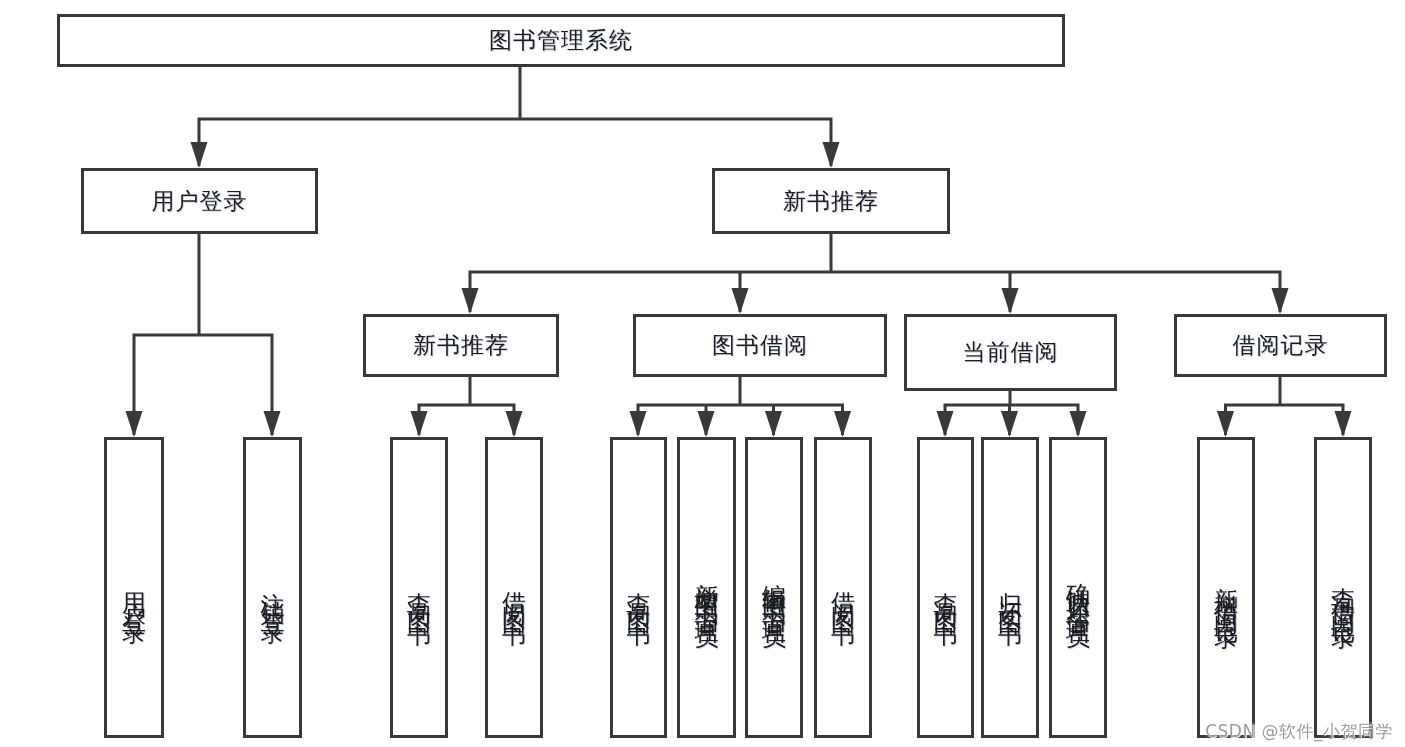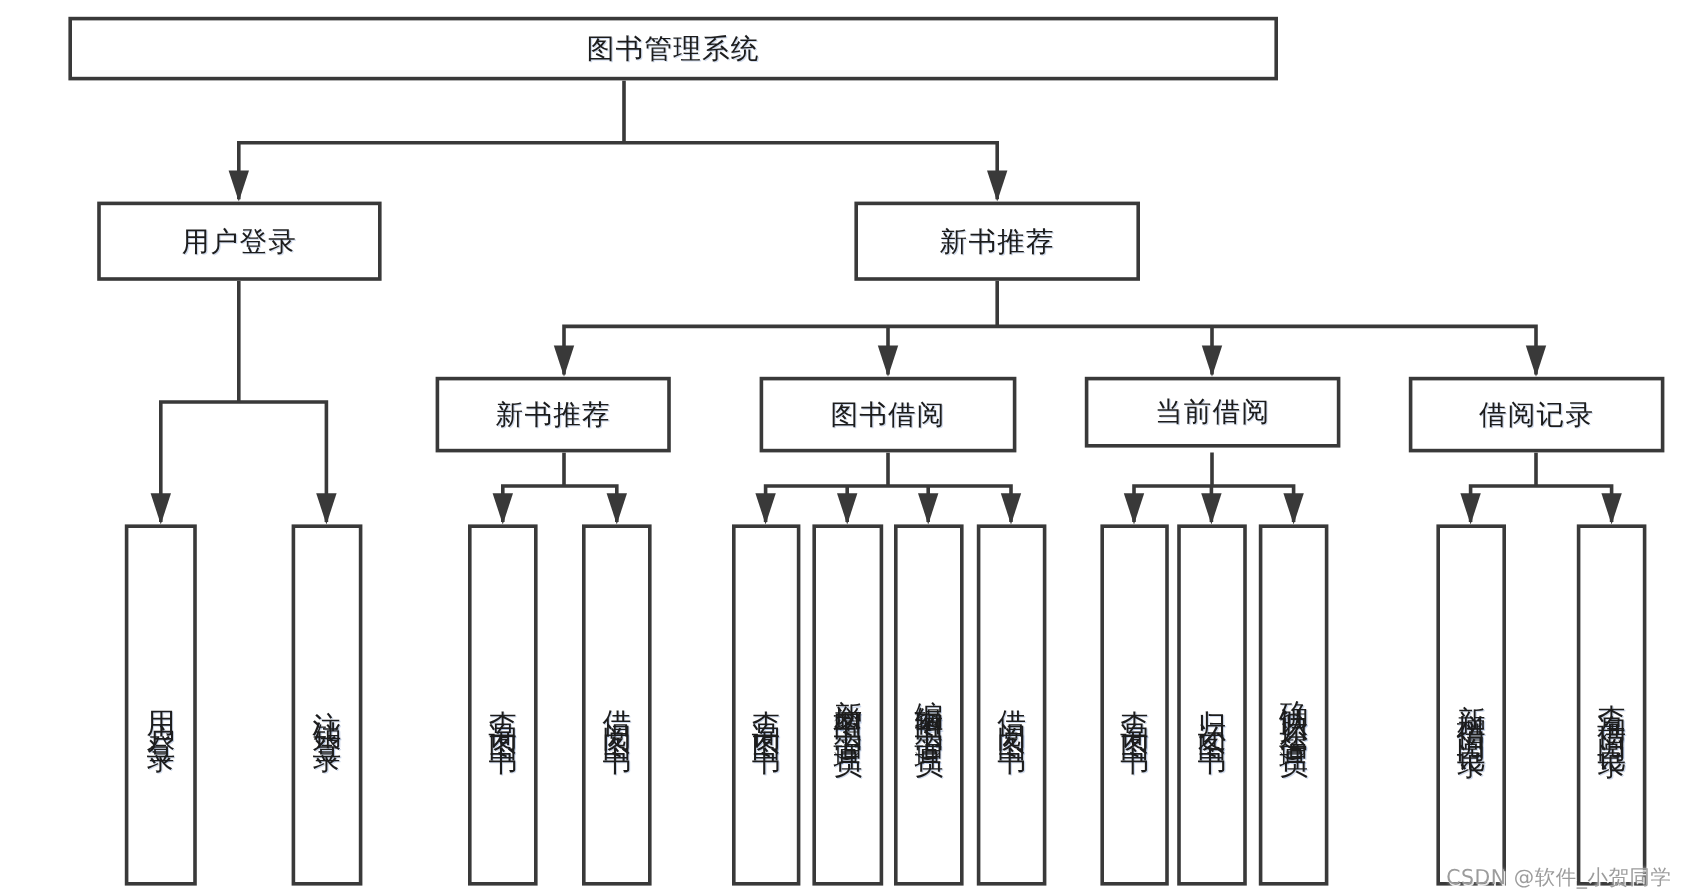--- a/index.html
+++ b/index.html
@@ -107,24 +107,24 @@
   <div class="box" style="left:81px; top:168px; width:237px; height:66px;">
     <span>用户登录</span>
   </div>
   <div class="box" style="left:712px; top:168px; width:238px; height:66px;">
     <span>新书推荐</span>
   </div>
 
   <div class="box" style="left:363px; top:314px; width:196px; height:63px;">
     <span>新书推荐</span>
   </div>
-  <div class="box" style="left:633px; top:314px; width:214px; height:63px;">
+  <div class="box" style="left:633px; top:314px; width:254px; height:63px;">
     <span>图书借阅</span>
   </div>
-  <div class="box" style="left:904px; top:314px; width:213px; height:59px;">
+  <div class="box" style="left:904px; top:314px; width:213px; height:77px;">
     <span>当前借阅</span>
   </div>
   <div class="box" style="left:1174px; top:314px; width:213px; height:63px;">
     <span>借阅记录</span>
   </div>
 
   <div class="vbox ls4" style="left:104px; top:437px; width:60px; height:301px;">
     <span>用户登录</span>
   </div>
   <div class="vbox ls4" style="left:243px; top:437px; width:59px; height:301px;">

